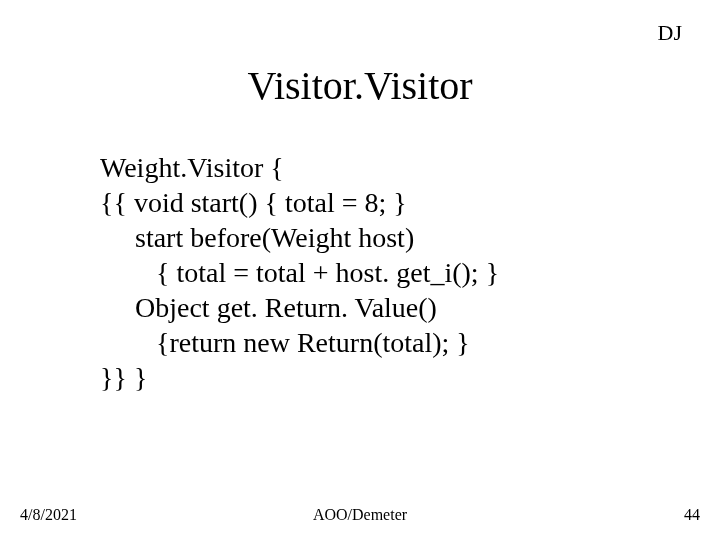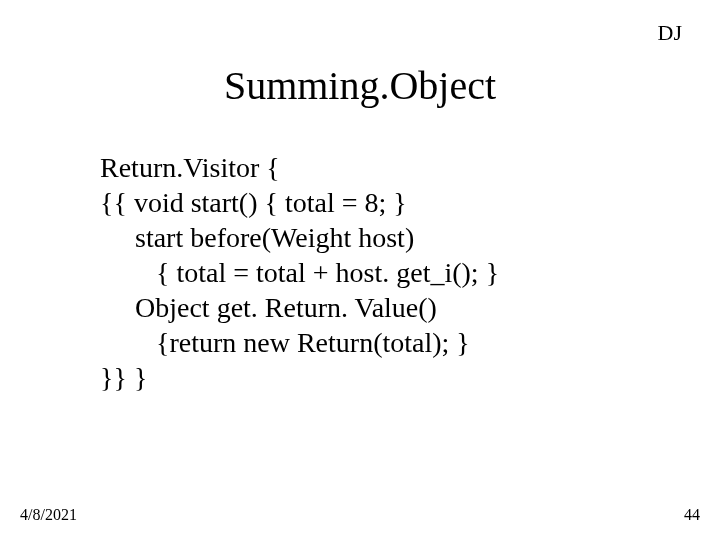--- a/index.html
+++ b/index.html
@@ -63,26 +63,27 @@
     font-size: 16px;
   }
 </style>
 </head>
 <body>
 
 <div class="slide">
 
   <div class="tag">DJ</div>
 
-  <div class="title">Summing.Object</div>
+  <div class="title">Visitor.Visitor</div>
 
-  <div class="body"><span>Return.Visitor {</span>
+  <div class="body"><span>Weight.Visitor {</span>
 <span>{{ void start() { total = 8; }</span>
 <span>     start before(Weight host)</span>
 <span>        { total = total + host. get_i(); }</span>
 <span>     Object get. Return. Value()</span>
 <span>        {return new Return(total); }</span>
 <span>}} }</span></div>
 
   <div class="footer-left">4/8/2021</div>
+  <div class="footer-center">AOO/Demeter</div>
   <div class="footer-right">44</div>
 
 </div>
 
 </body></html>

